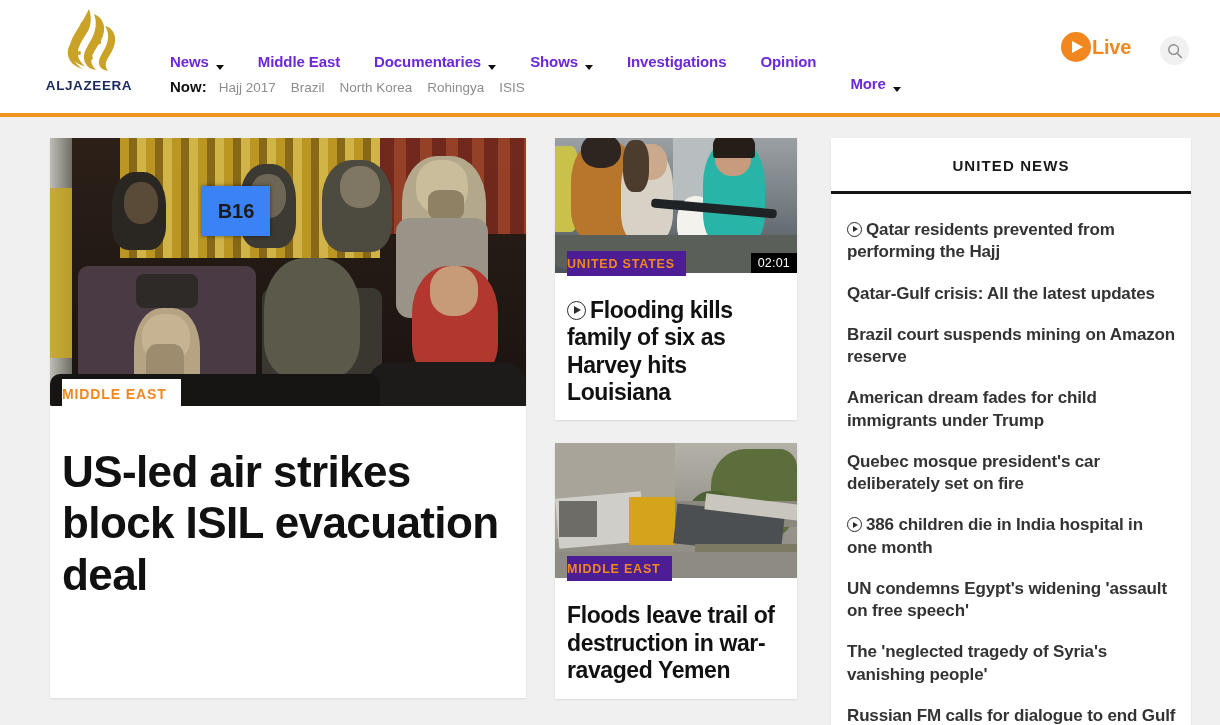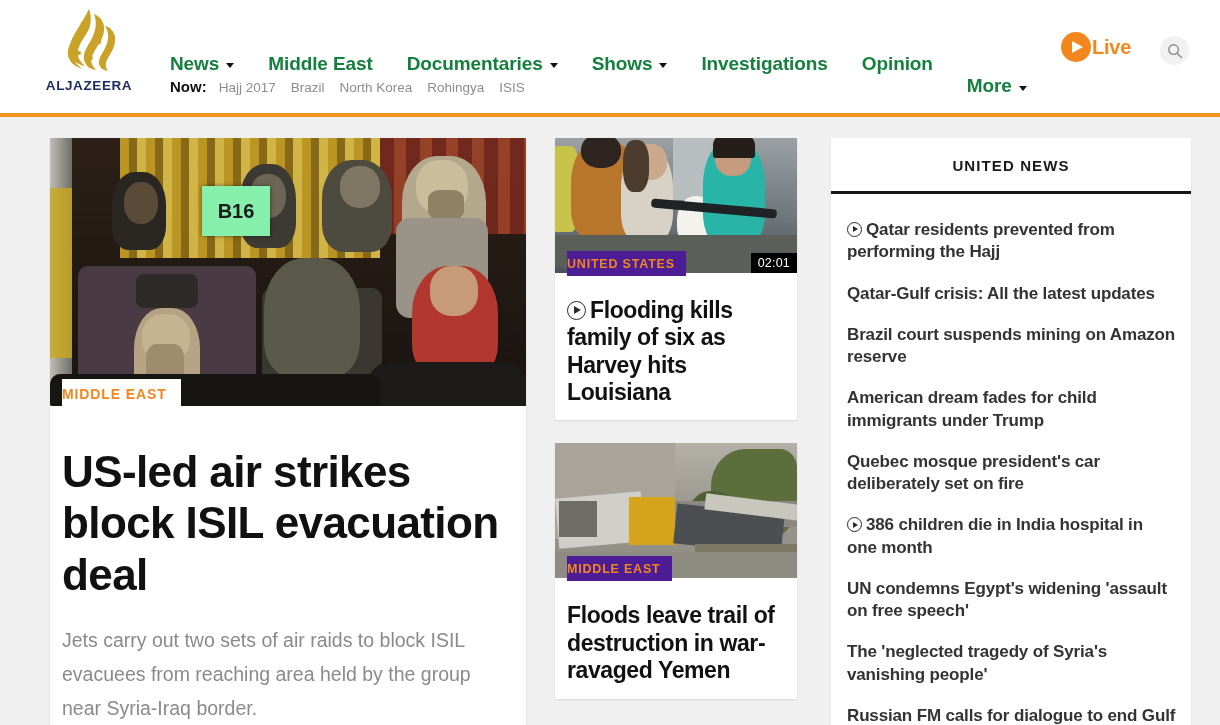--- a/index.html
+++ b/index.html
@@ -51,24 +51,24 @@
   .nav-primary {
     position: absolute;
     left: 170px;
     top: 30px;
     display: flex;
     align-items: center;
     gap: 0;
   }
   .nav-item {
     display: flex;
-    align-items: center;
-    font-size: 19px;
-    font-weight: bold;
-    color: #15803d;
+    align-items: flex-end;
+    font-size: 15px;
+    font-weight: bold;
+    color: #6d28d9;
     margin-right: 34px;
     cursor: pointer;
     white-space: nowrap;
     letter-spacing: -0.1px;
   }
   .nav-item:last-child { margin-right: 0; margin-top: 45px; }
   .caret {
     display: inline-block;
     width: 0; height: 0;
     margin-left: 7px;
@@ -363,21 +363,21 @@
     position: absolute; left: 0; top: 0; width: 22px; height: 268px;
     background: linear-gradient(90deg,#bdbdb4,#6f6f68);
   }
   .bus-rail-y {
     position: absolute; left: 0; top: 50px; width: 22px; height: 170px;
     background: #c9a81a; opacity: 0.8;
   }
   .sign {
     position: absolute; left: 152px; top: 48px;
     width: 68px; height: 50px;
-    background: #86efac;
+    background: #3b82f6;
     display: flex; align-items: center; justify-content: center;
     font-size: 20px; font-weight: bold; color: #1b1b1b;
     font-family: "Liberation Sans", sans-serif;
     box-shadow: 0 0 4px rgba(0,0,0,0.5);
     z-index: 4;
   }
   .fig { position: absolute; border-radius: 42% 42% 30% 30%; }
   .seat { position: absolute; background: #3b3731; border-radius: 10px 10px 2px 2px; }
 
   
@@ -519,21 +519,20 @@
         <div class="seat" style="left:346px; top:80px; width:92px; height:100px; background:#9a9387; border-radius:14px;"></div>
         <div class="fig" style="left:362px; top:128px; width:86px; height:112px; background:#b2382f;"></div>
         <div class="fig" style="left:380px; top:128px; width:48px; height:50px; background:#c79a78; border-radius:44%;"></div>
         <div class="seat" style="left:318px; top:224px; width:158px; height:44px; background:#1d1b19; border-radius:22px 22px 0 0;"></div>
         <div class="seat" style="left:0px; top:236px; width:330px; height:32px; background:#171513;"></div>
       </div>
 
       <div class="hero-body">
         <span class="kicker">MIDDLE EAST</span>
         <h1 class="hero-title">US-led air strikes block ISIL evacuation deal</h1>
-        <p class="hero-excerpt">Jets carry out two sets of air raids to block ISIL evacuees from reaching area held by the group near Syria-Iraq border.</p>
       </div>
     </article>
 
     <div class="mid-col">
 
       <article class="mid-card">
         <div class="mid-photo">
           <div class="flood-bg"></div>
           <div class="flood-bldg"></div>
           <div class="fig" style="left:-6px; top:8px; width:30px; height:86px; background:#c8c24a; border-radius:26%;"></div>

